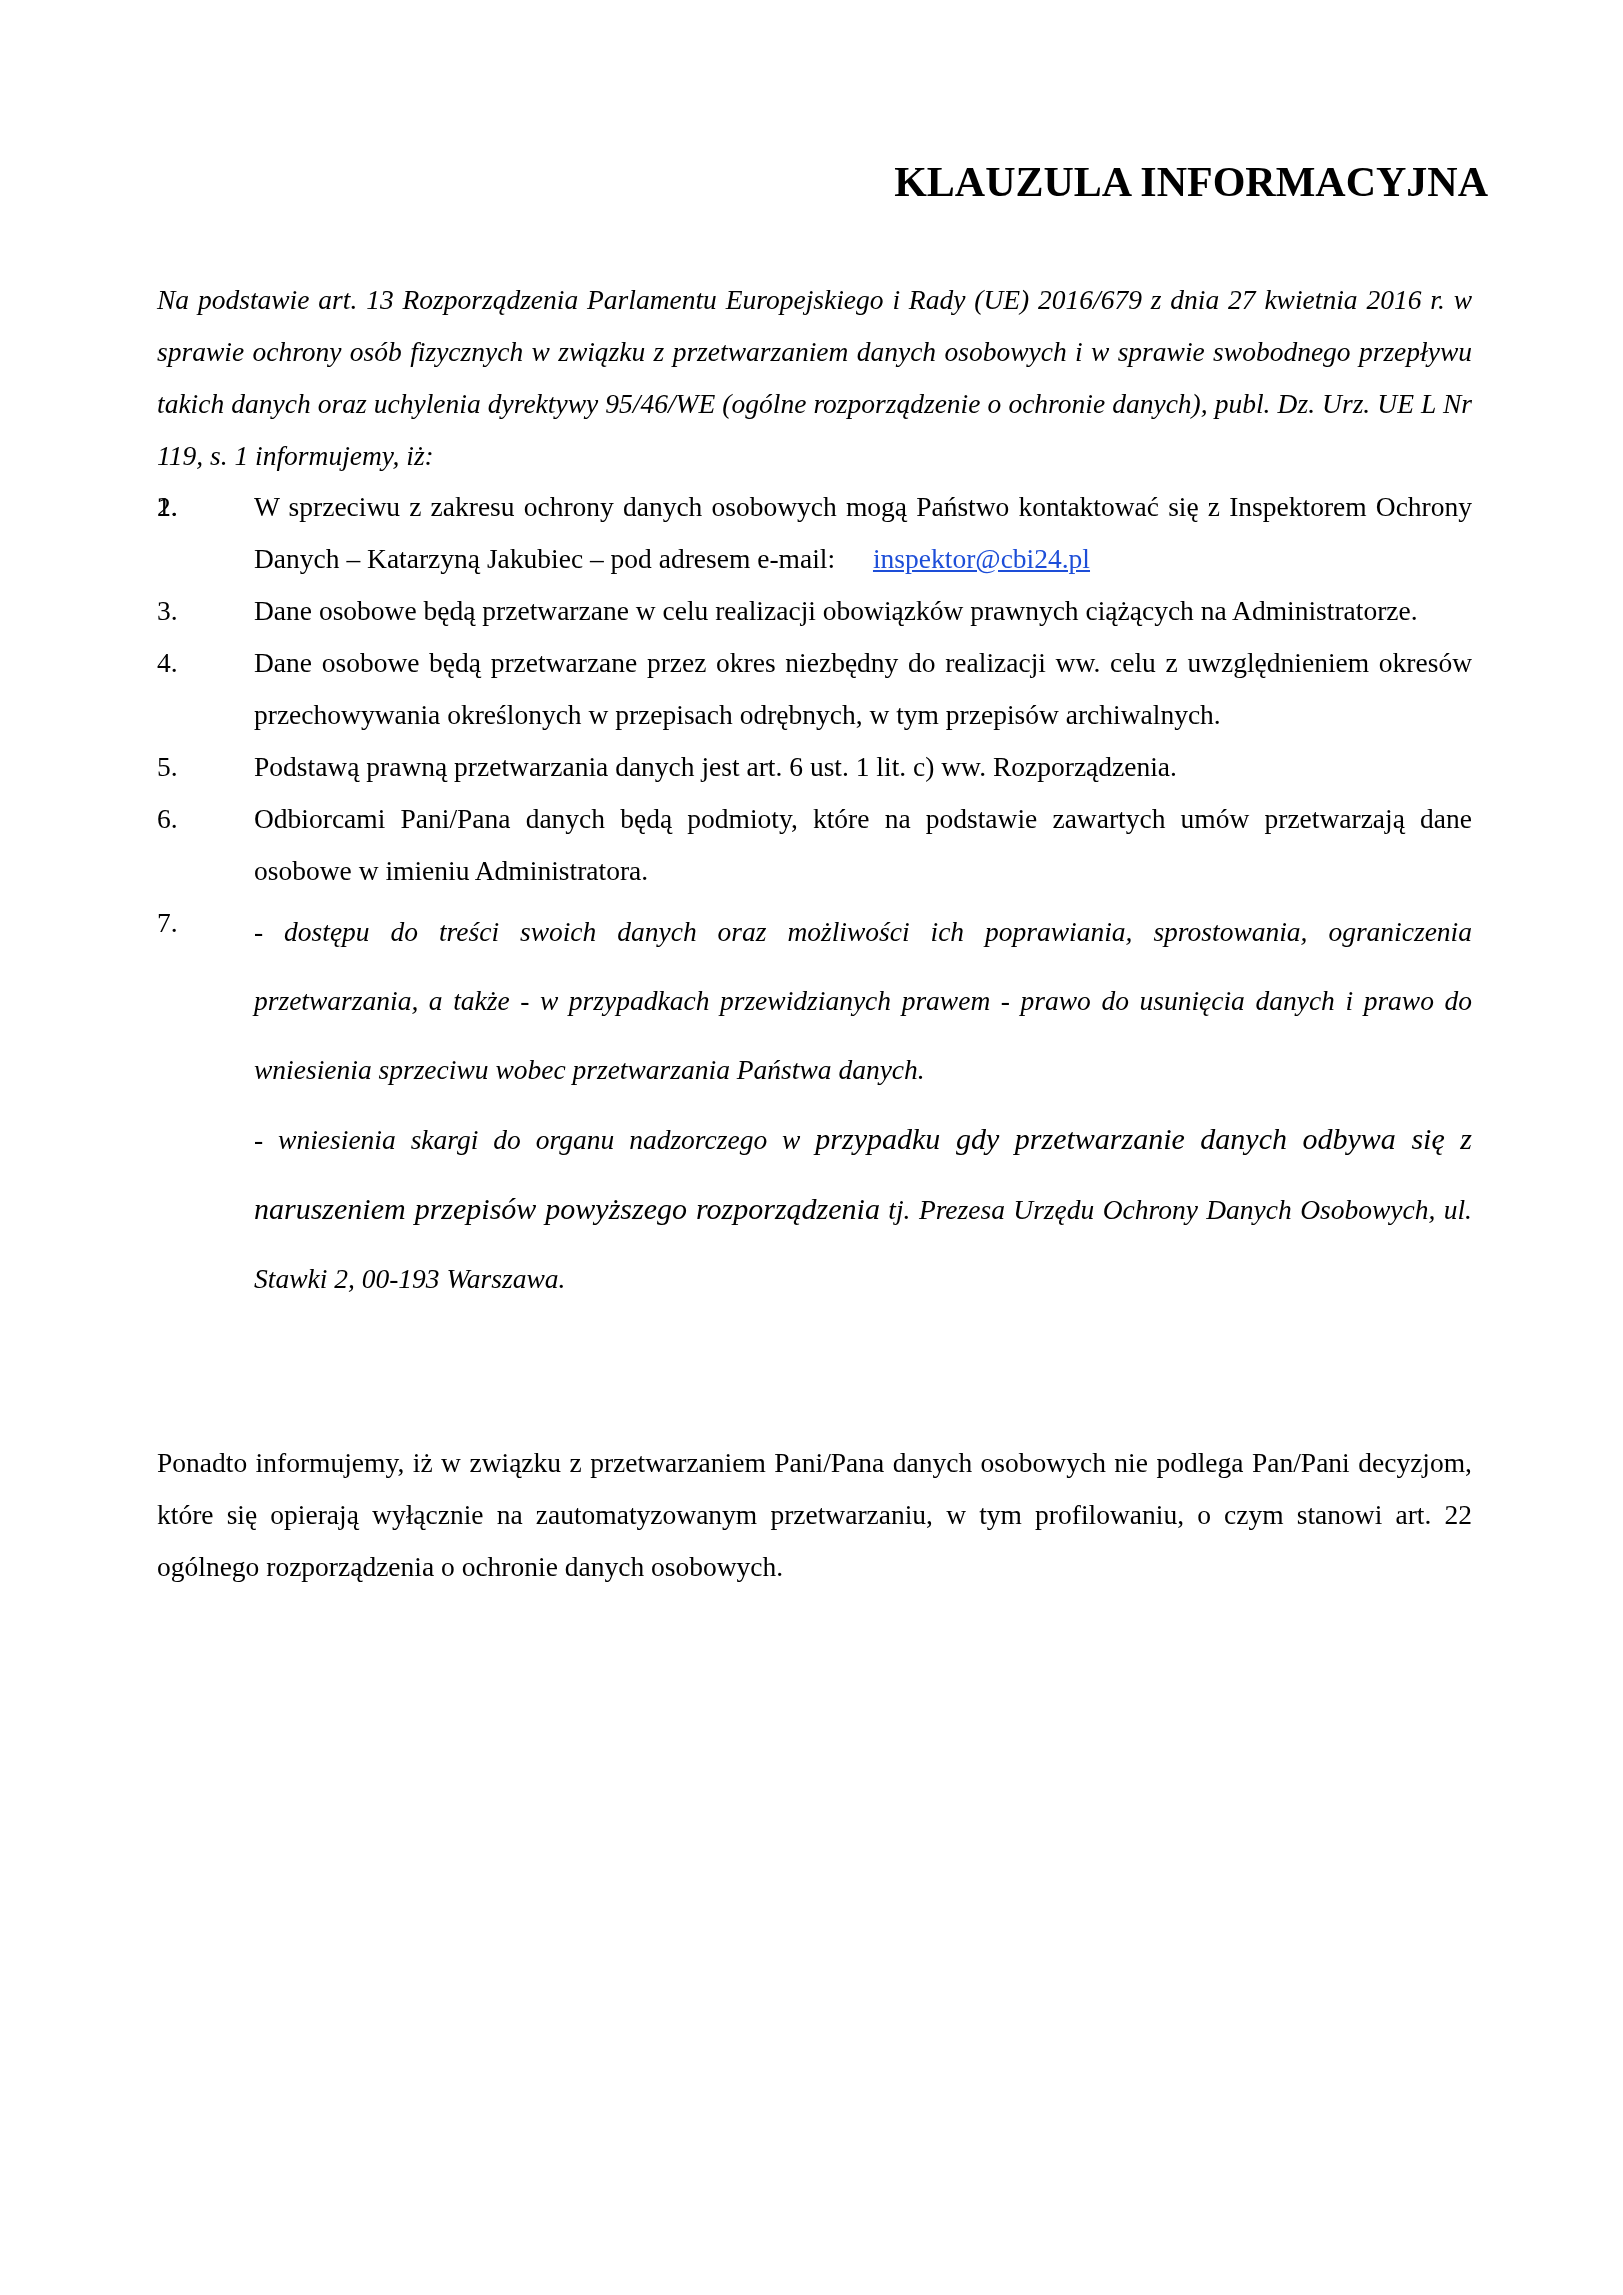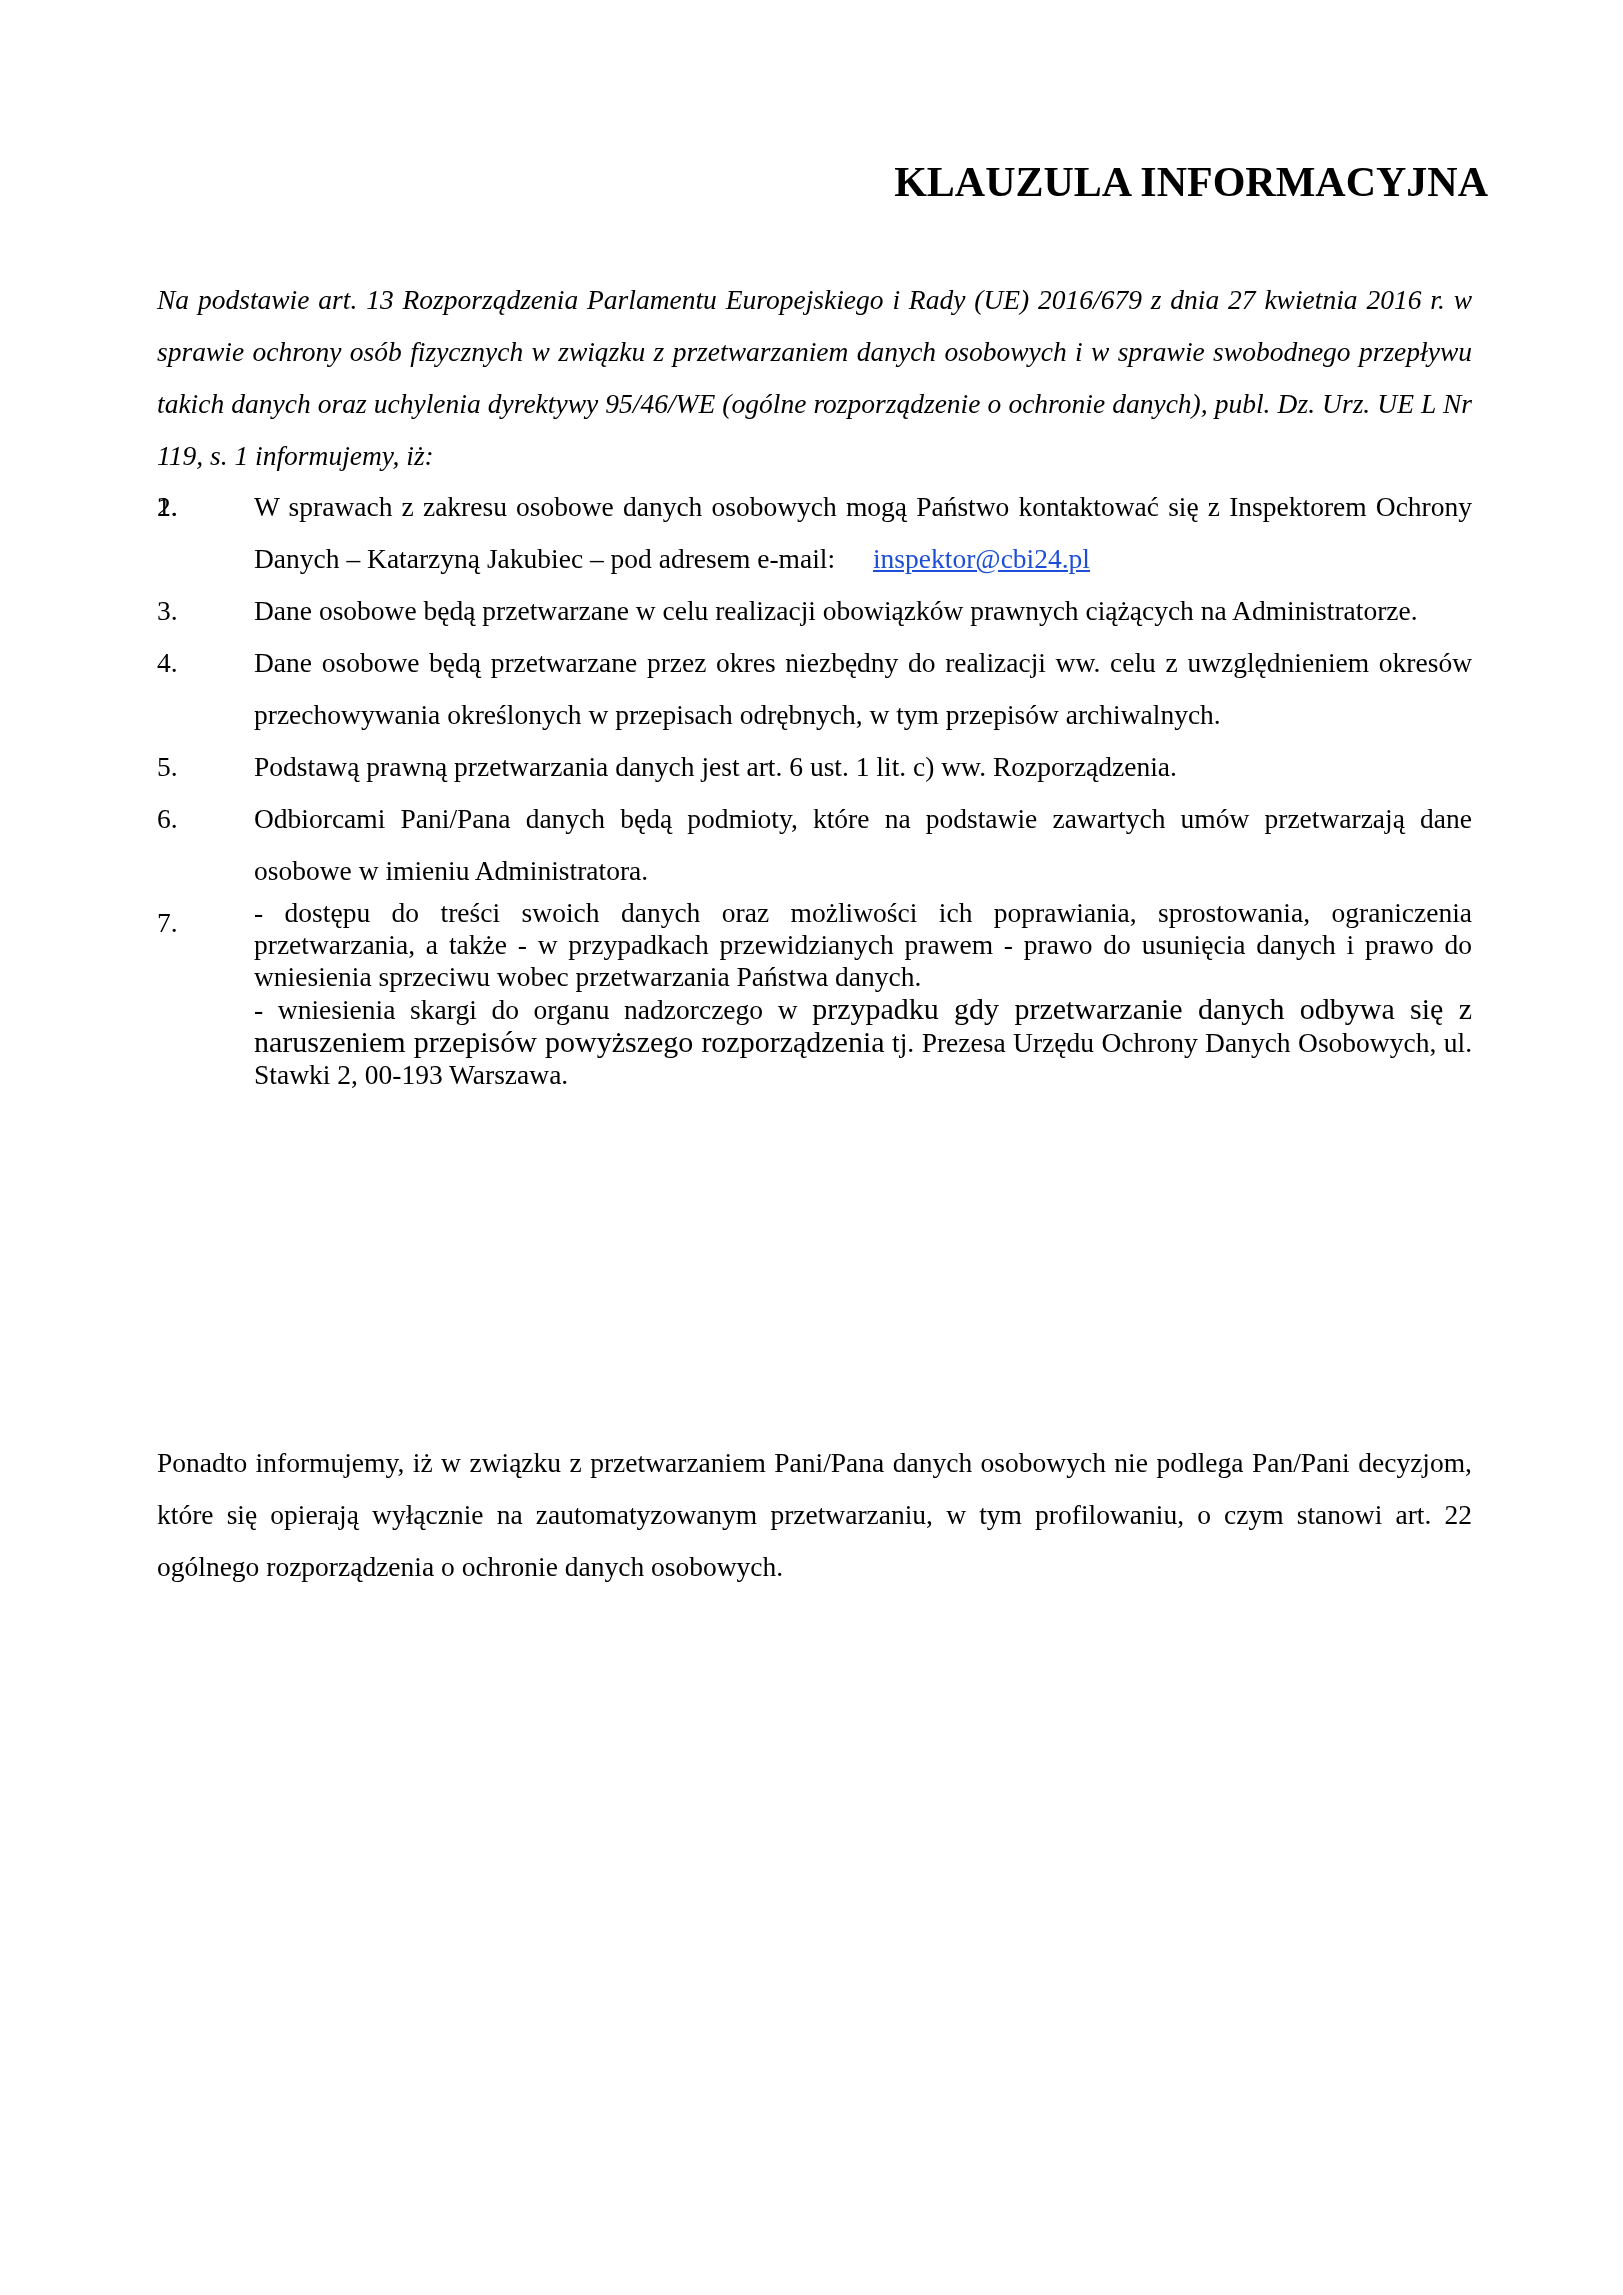--- a/index.html
+++ b/index.html
@@ -62,22 +62,23 @@
       font-size: 30px;
     }
     .list-num {
       position: absolute;
       left: 0;
       top: 0;
       font-size: 27.5px;
     }
     .sub-item {
       font-size: 27.5px;
-      line-height: 32px;
+      line-height: 69px;
       text-align: justify;
+      font-style: italic;
     }
     .sub-item .mixed {
       font-size: 30px;
     }
     a.email {
       color: #1d4ed8;
       margin-left: 31px;
     }
     .outro {
       position: absolute;
@@ -96,21 +97,21 @@
   <div class="title">KLAUZULA INFORMACYJNA</div>
 
   <p class="intro" style="margin:0;">Na podstawie art. 13 Rozporządzenia Parlamentu Europejskiego i Rady (UE) 2016/679 z dnia 27 kwietnia 2016 r. w sprawie ochrony osób fizycznych w związku z przetwarzaniem danych osobowych i w sprawie swobodnego przepływu takich danych oraz uchylenia dyrektywy 95/46/WE (ogólne rozporządzenie o ochronie danych), publ. Dz. Urz. UE L Nr 119, s. 1 informujemy, iż:</p>
 
   <ol class="list">
     <li class="list-item big">
       <span class="list-num">1.</span>
     </li>
     <li class="list-item">
       <span class="list-num">2.</span>
-      <span>W sprawach z zakresu osobowe danych osobowych mogą Państwo kontaktować się z Inspektorem Ochrony Danych –  Katarzyną Jakubiec – pod adresem e-mail: </span><a class="email" href="mailto:inspektor@cbi24.pl">inspektor@cbi24.pl</a>
+      <span>W sprzeciwu z zakresu ochrony danych osobowych mogą Państwo kontaktować się z Inspektorem Ochrony Danych –  Katarzyną Jakubiec – pod adresem e-mail: </span><a class="email" href="mailto:inspektor@cbi24.pl">inspektor@cbi24.pl</a>
     </li>
     <li class="list-item">
       <span class="list-num">3.</span>
       <span>Dane osobowe będą przetwarzane w celu realizacji obowiązków prawnych ciążących na Administratorze.</span>
     </li>
     <li class="list-item">
       <span class="list-num">4.</span>
       <span>Dane osobowe będą przetwarzane przez okres niezbędny do realizacji ww. celu z uwzględnieniem okresów przechowywania określonych w przepisach odrębnych, w tym przepisów archiwalnych.</span>
     </li>
     <li class="list-item">

